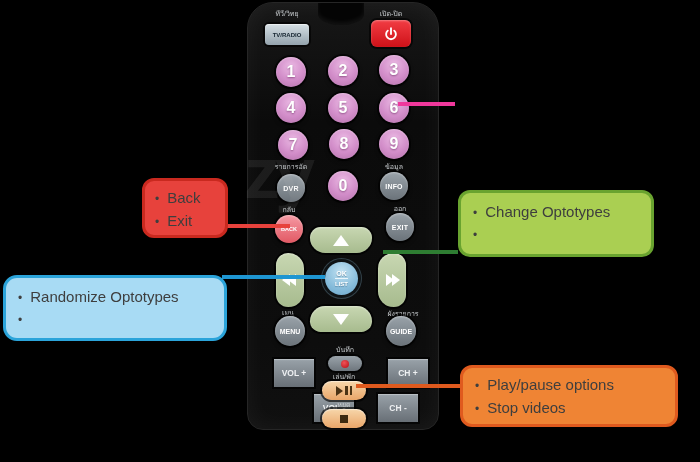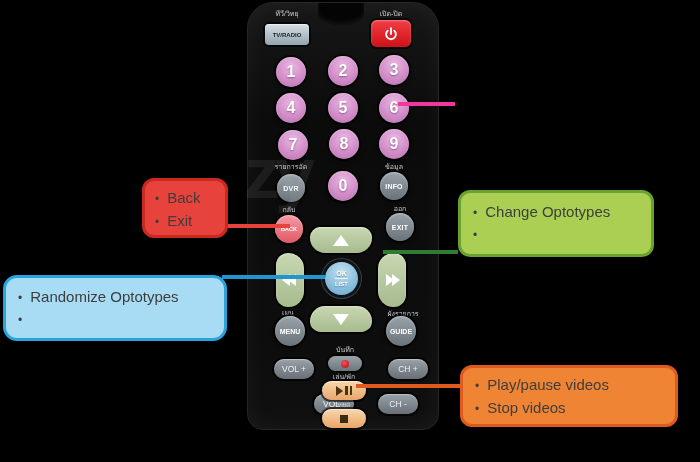--- a/index.html
+++ b/index.html
@@ -67,23 +67,23 @@
          display:flex;flex-direction:column;align-items:center;justify-content:center;
          color:#fff;font-weight:bold;text-shadow:0 1px 1px rgba(30,70,100,0.5);}
   .ok-t{font-size:7px;line-height:8px;}
   .list-t{font-size:6px;line-height:8px;border-top:1px solid #ecf6fb;padding-top:1px;}
 
   
   .pillrec{position:absolute;left:80px;top:353px;width:34px;height:15px;border-radius:8px;
            background:linear-gradient(180deg,#9aa3aa,#6e767d);display:flex;align-items:center;
            justify-content:center;box-shadow:0 0 0 2px rgba(0,0,0,0.65);}
   .recdot{width:8px;height:8px;border-radius:50%;background:radial-gradient(circle at 40% 35%,#f05257,#b50f15);}
-  .volch{position:absolute;width:40px;height:20px;border-radius:10px;
+  .volch{position:absolute;width:40px;height:28px;border-radius:0;
          background:linear-gradient(180deg,#99a2a9,#686f76);color:#eef0f2;font-size:8.5px;
-         font-weight:normal;display:flex;align-items:center;justify-content:center;
+         font-weight:bold;display:flex;align-items:center;justify-content:center;
          box-shadow:0 0 0 2px rgba(0,0,0,0.65), inset 0 1px 1px rgba(255,255,255,0.35);}
   .tan{position:absolute;width:44px;height:19px;border-radius:10px;
        background:linear-gradient(180deg,#f7d6aa,#e9a669);display:flex;align-items:center;
        justify-content:center;gap:2px;box-shadow:0 0 0 2px rgba(0,0,0,0.65), inset 0 1px 1px rgba(255,255,255,0.5);}
   .pp-tri{width:0;height:0;border-top:5px solid transparent;border-bottom:5px solid transparent;
           border-left:7px solid #4b3315;}
   .pp-bar{width:2.5px;height:9px;background:#4b3315;}
   .stopsq{width:8px;height:8px;background:#3d2a10;}
 
   
@@ -278,21 +278,21 @@
       <span>Randomize Optotypes</span>
     </div>
     <div class="row">
       <span class="bullet">•</span>
     </div>
   </div>
 
   <div class="callout co-orange">
     <div class="row">
       <span class="bullet">•</span>
-      <span>Play/pause videos</span>
+      <span>Play/pause options</span>
     </div>
     <div class="row">
       <span class="bullet">•</span>
       <span>Stop videos</span>
     </div>
   </div>
 
 </div>
 
 </body></html>

